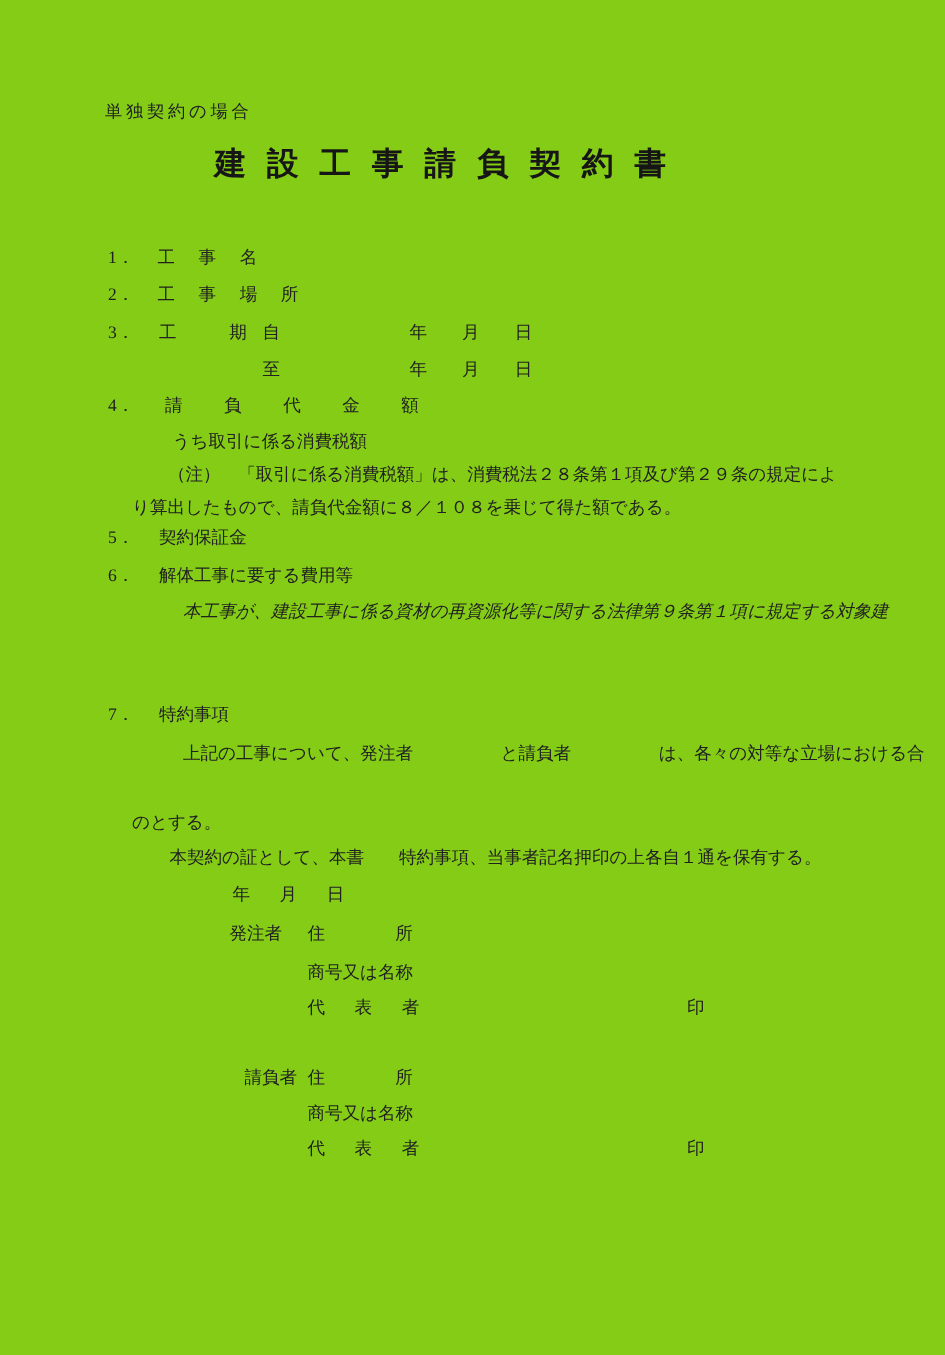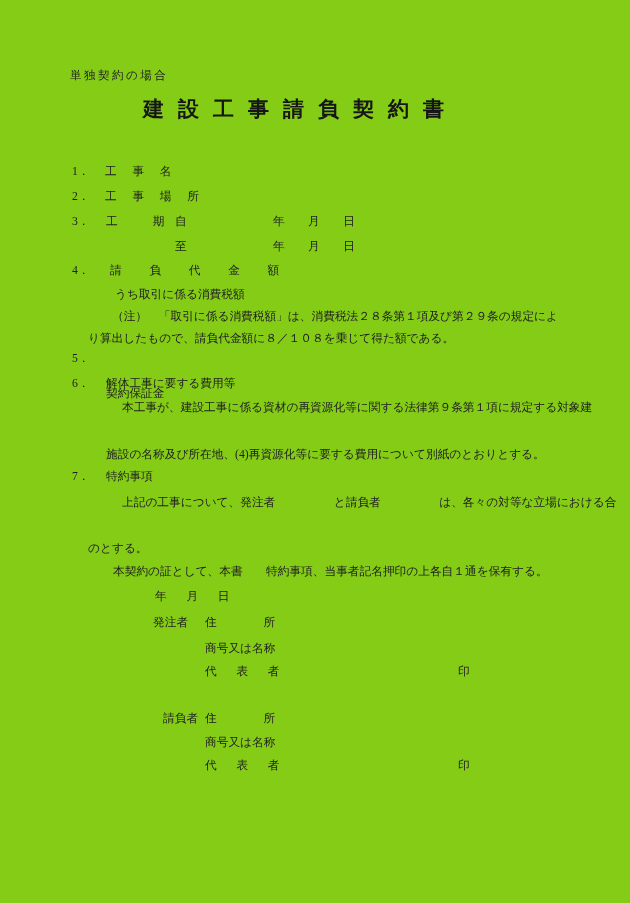--- a/index.html
+++ b/index.html
@@ -46,26 +46,25 @@
   <div class="ln" style="left:175px; top:240px;">至</div>
   <div class="ln" style="left:273px; top:240px;">年　　月　　日</div>
 
   <div class="ln" style="left:72px; top:264px;">4．</div>
   <div class="ln ls8" style="left:110px; top:264px;">請　負　代　金　額</div>
   <div class="ln" style="left:115px; top:288px;">うち取引に係る消費税額</div>
   <div class="ln" style="left:112px; top:310px;">（注）　「取引に係る消費税額」は、消費税法２８条第１項及び第２９条の規定によ</div>
   <div class="ln" style="left:88px; top:332px;">り算出したもので、請負代金額に８／１０８を乗じて得た額である。</div>
 
   <div class="ln" style="left:72px; top:352px;">5．</div>
-  <div class="ln" style="left:106px; top:352px;margin-top:35px;">契約保証金</div>
+  <div class="ln" style="left:106px; top:352px;">契約保証金</div>
 
   <div class="ln" style="left:72px; top:377px;">6．</div>
   <div class="ln" style="left:106px; top:377px;">解体工事に要する費用等</div>
-  <div class="ln" style="left:122px; top:401px;">本工事が、建設工事に係る資材の再資源化等に関する法律第９条第１項に規定する対象建</div>
-  <div class="ln" style="left:106px; top:448px;">施設の名称及び所在地、(4)再資源化等に要する費用について別紙のとおりとする。</div>
+  <div class="ln" style="left:122px; top:401px;font-style:italic;">本工事が、建設工事に係る資材の再資源化等に関する法律第９条第１項に規定する対象建</div>
 
   <div class="ln" style="left:72px; top:470px;">7．</div>
   <div class="ln" style="left:106px; top:470px;">特約事項</div>
   <div class="ln" style="left:122px; top:496px;">上記の工事について、発注者　　　　　と請負者　　　　　は、各々の対等な立場における合</div>
   <div class="ln" style="left:88px; top:542px;">のとする。</div>
 
   <div class="ln" style="left:113px; top:565px;">本契約の証として、本書　　特約事項、当事者記名押印の上各自１通を保有する。</div>
   <div class="ln ls4" style="left:155px; top:590px;">年　月　日</div>
 
   <div class="ln" style="left:153px; top:616px;">発注者</div>

